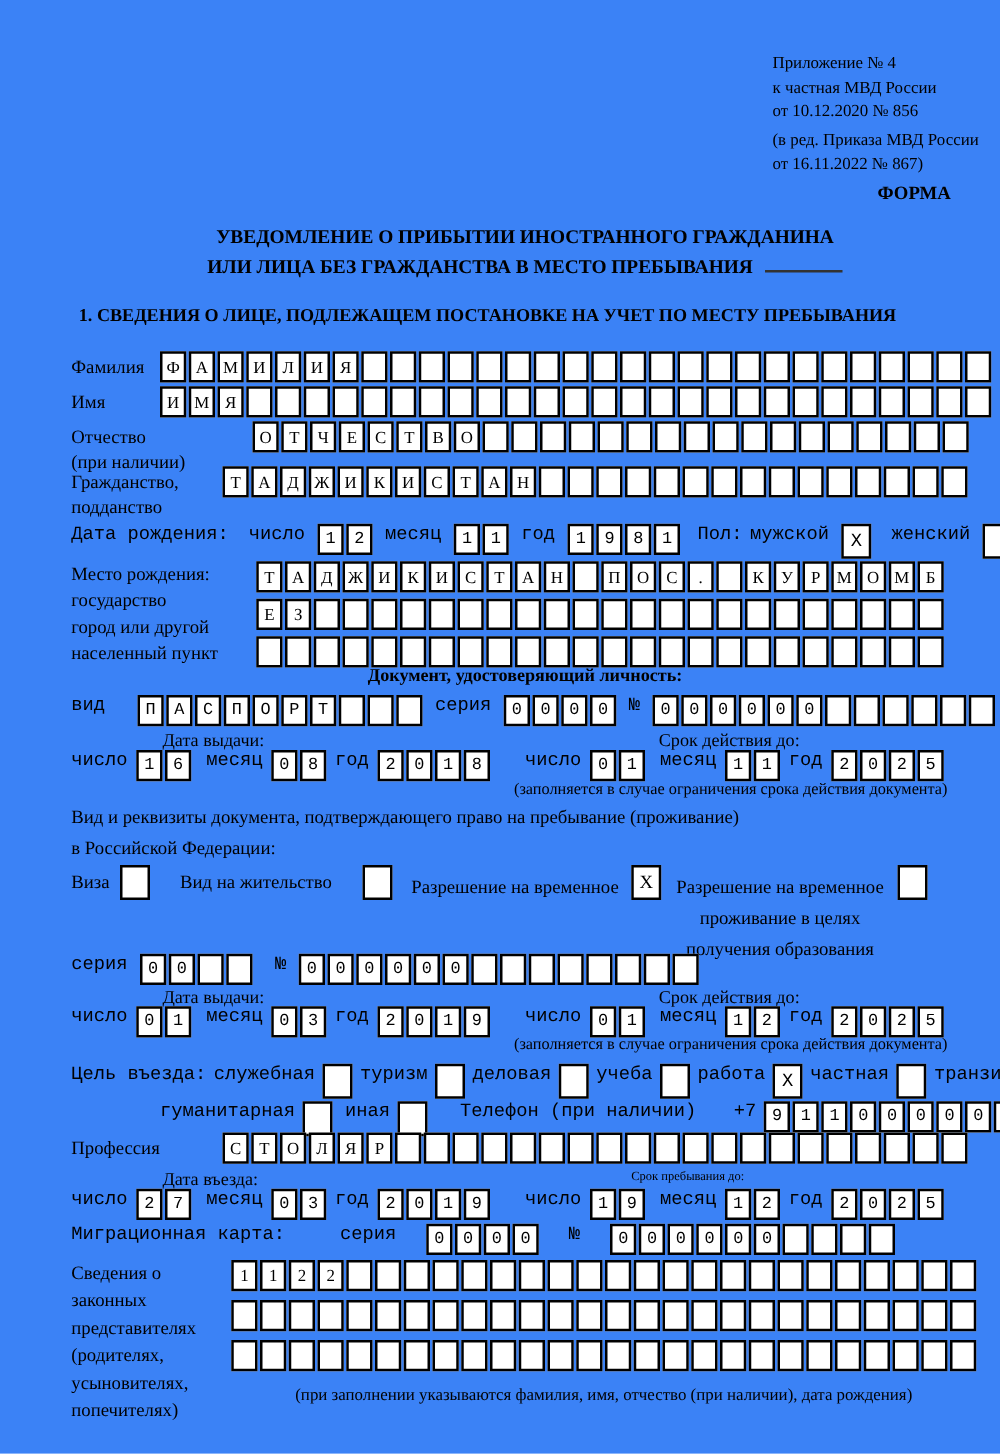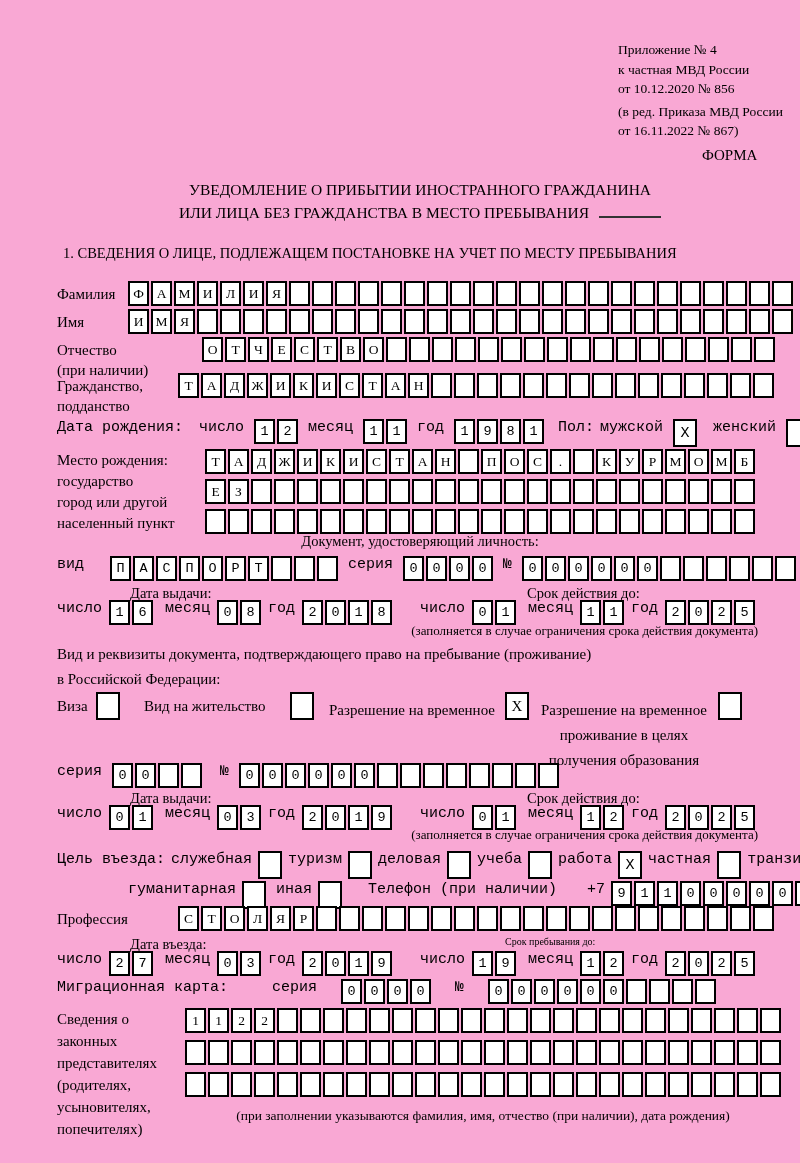--- a/index.html
+++ b/index.html
@@ -1,22 +1,22 @@
 <!DOCTYPE html>
 <html><head>
 <meta charset="utf-8">
 <style>
   * { margin:0; padding:0; box-sizing:border-box; }
   html,body { background:#ffffff; }
   .page {
-    position:relative; width:800px; height:1163px; background:#f9a8d4;
+    position:relative; width:800px; height:1163px; background:#3b82f6;
     font-family:"Liberation Serif","DejaVu Serif",serif; color:#000; overflow:hidden;
   }
   .abs { position:absolute; white-space:nowrap; }
-  .b { font-weight:normal; }
+  .b { font-weight:bold; }
   .center { text-align:center; }
   .lbl { font-size:15px; }
   .small { font-size:13px; }
   .appendix { font-size:13.5px; line-height:19.5px; }
   .row { display:flex; align-items:flex-start;font-family:Liberation Mono, monospace; }
   .cells { display:inline-flex; gap:2px; }
   .cell {
     width:21px; height:25px; border:2px solid #000; flex:none;
     display:inline-flex; align-items:center; justify-content:center;
     font-size:13.5px; background:#fff;

